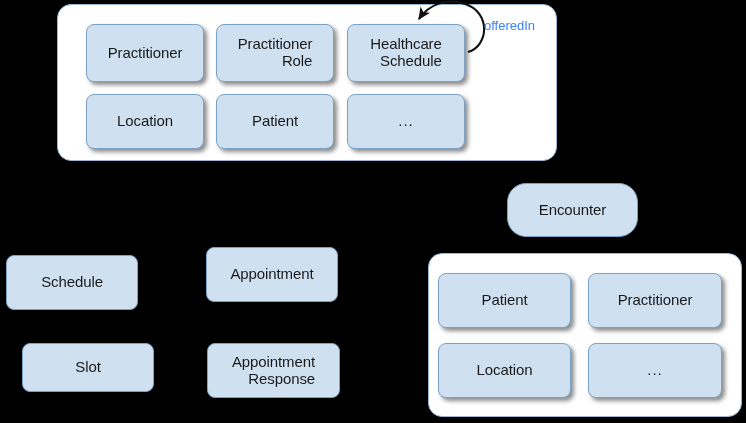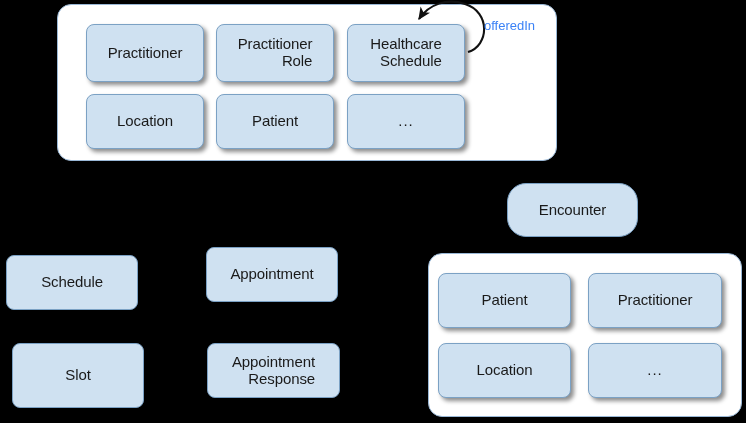--- a/index.html
+++ b/index.html
@@ -111,18 +111,18 @@
   <div class="res-box" style="left:588px; top:273px; width:134px; height:55px;">Practitioner</div>
 
   <div class="res-box" style="left:438px; top:343px; width:133px; height:55px;">Location</div>
 
   <div class="res-box dots" style="left:588px; top:343px; width:134px; height:55px;">...</div>
 
   <div class="res-box" style="left:6px; top:247px; width:132px; height:55px;margin-top:8px;">Schedule</div>
 
   <div class="res-box" style="left:206px; top:247px; width:132px; height:55px;">Appointment</div>
 
-  <div class="res-box" style="left:12px; top:343px; width:132px; height:65px;">Slot</div>
+  <div class="res-box" style="left:22px; top:343px; width:132px; height:49px;">Slot</div>
 
   <div class="res-box" style="left:207px; top:343px; width:133px; height:55px;">Appointment
 Response</div>
 
 </div>
 
 </body></html>

